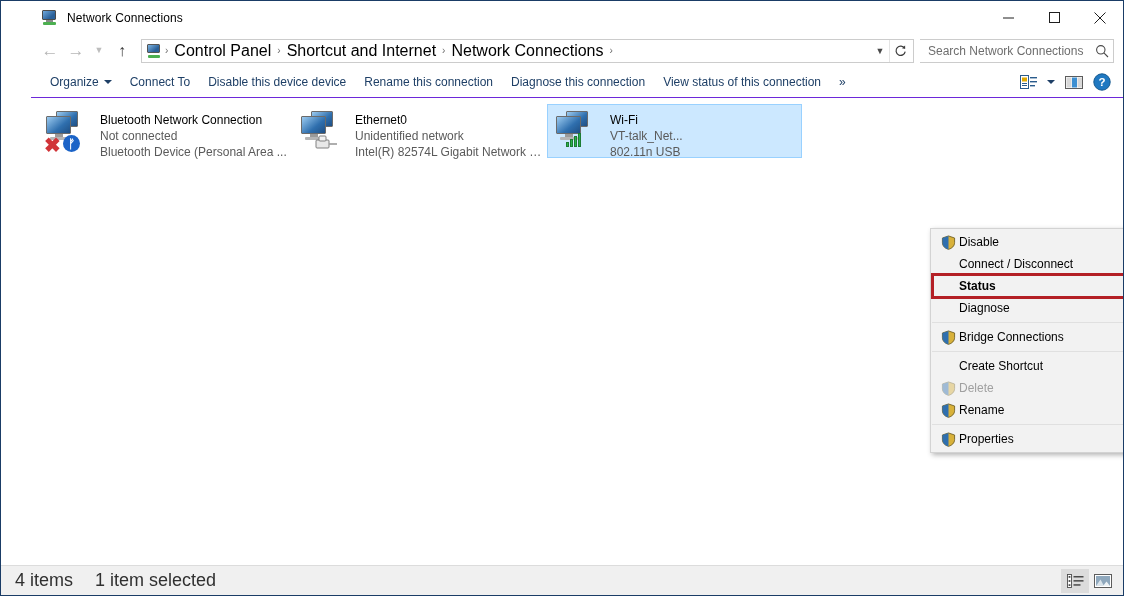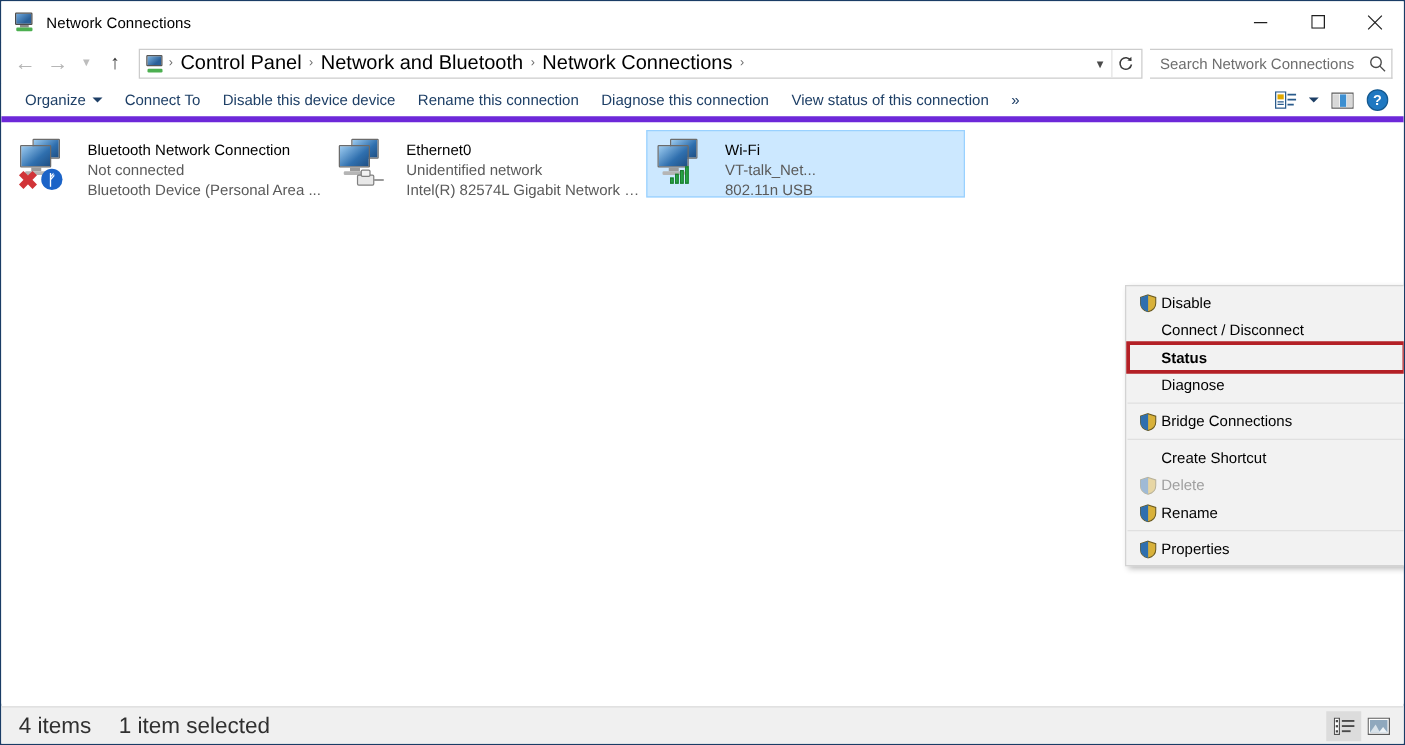--- a/index.html
+++ b/index.html
@@ -9,20 +9,21 @@
     background: #ffffff;
     overflow: hidden;
   }
 
   .window {
     position: relative;
     width: 1124px; height: 596px;
     background: #ffffff;
     border: 1px solid #1a3c66;
     overflow: hidden;
+    padding-left: 30px;
   }
 
   
   .titlebar {
     position: relative;
     height: 33px;
     background: #ffffff;
     display: flex;
     align-items: center;
   }
@@ -164,21 +165,21 @@
     background: transparent;
     min-width: 0;
   }
   .searchbox input::placeholder { color: #6e6e6e; opacity: 1; }
   .search-icon { flex: 0 0 auto; margin-left: 3px; }
 
   
   .cmdbar {
     height: 31px;
     background: #ffffff;
-    border-bottom: 5px solid #6d28d9;
+    border-bottom: 1px solid #6d28d9;
     display: flex;
     align-items: center;
     padding: 0 4px 0 10px;
   }
   .cmditem {
     font-size: 12px;
     color: #1e3f66;
     padding: 5px 9px;
     white-space: nowrap;
     cursor: default;
@@ -390,21 +391,21 @@
     </div>
 
     <div class="breadcrumb">
       <div class="bc-icon">
         <div class="bc-mon"></div>
           <div class="bc-base"></div>
       </div>
       <span class="bc-sep">›</span>
       <span class="bc-seg">Control Panel</span>
       <span class="bc-sep">›</span>
-      <span class="bc-seg">Network and Bluetooth</span>
+      <span class="bc-seg">Shortcut and Internet</span>
       <span class="bc-sep">›</span>
       <span class="bc-seg">Network Connections</span>
       <span class="bc-sep">›</span>
       <div class="bc-spacer"></div>
       <div class="bc-drop">
         <span>▼</span>
       </div>
       <div class="bc-refresh">
         <svg width="13" height="13" viewBox="0 0 13 13">
           <path d="M 10.6 4.4 A 4.6 4.6 0 1 0 11.2 7.6" fill="none" stroke="#3b3b3b" stroke-width="1.2"></path>

